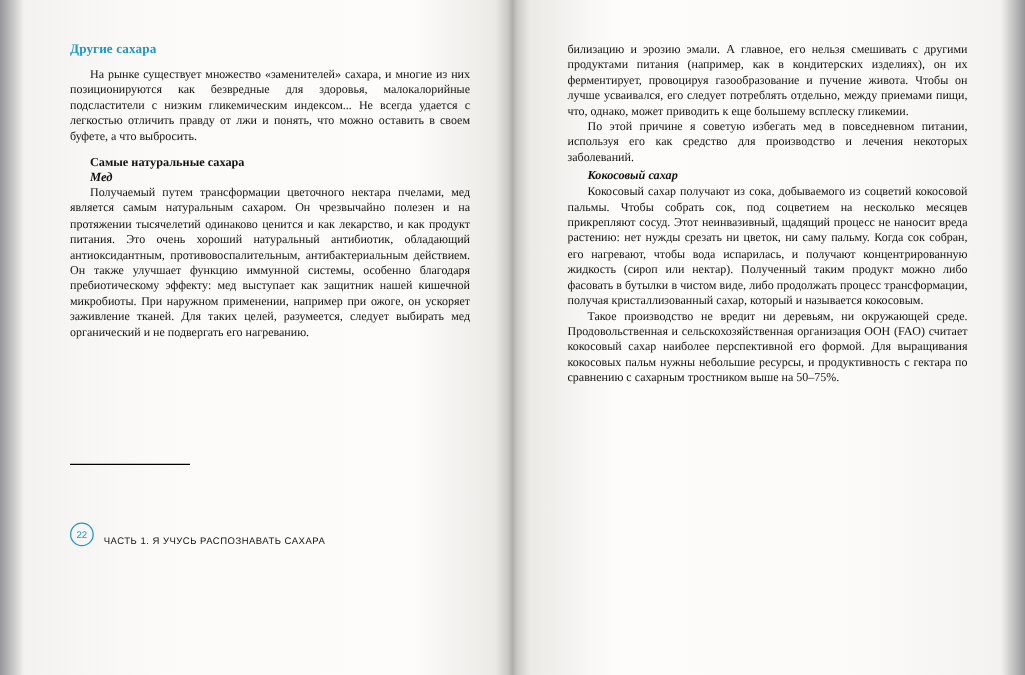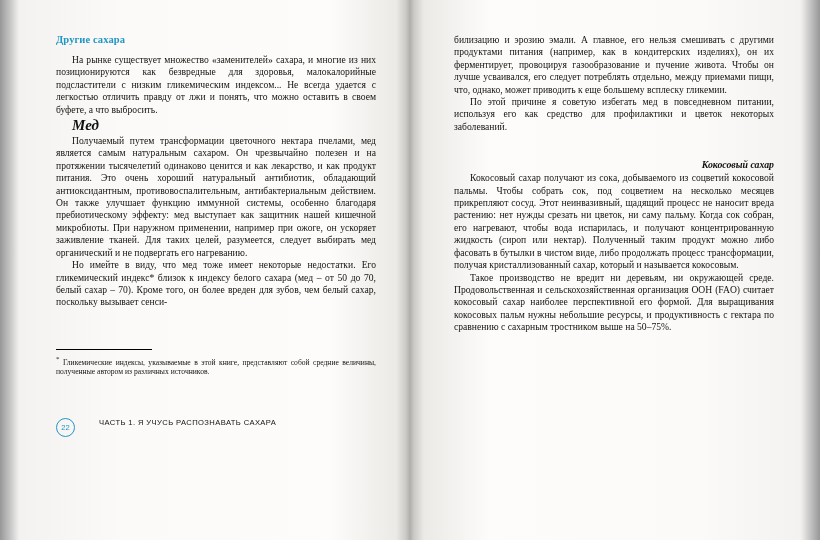--- a/index.html
+++ b/index.html
@@ -63,35 +63,34 @@
   }
   p.no-indent { text-index: 0; text-indent: 0; }
   .sub-head {
     font-size: 9.8px;
     font-weight: bold;
     margin: 9px 0 1px 0;
     text-indent: 16px;
     color: #111;
   }
   .sub-head-italic {
-    font-size: 15px;
+    font-size: 10px;
     font-style: italic;
     font-weight: bold;
     margin: 1px 0 1px 0;
     text-indent: 16px;
     color: #111;
   }
   .sub-head-italic2 {
     font-size: 9.8px;
     font-style: italic;
     font-weight: bold;
-    margin: 26px 0 2px 0;
+    margin: 2px 0 2px 0;
     text-indent: 16px;
     color: #111;
-    text-align: right;
   }
   .footnote-wrap {
     position: absolute;
     left: 0;
     right: 0;
     bottom: 44px;
   }
   .footnote-rule {
     width: 96px;
     height: 1px;
@@ -105,22 +104,22 @@
     text-indent: 0;
     color: #15130f;
   }
   .footnote sup { font-size: 7px; }
   .footer {
     position: absolute;
     left: 56px;
     right: 34px;
     bottom: 14px;
     display: flex;
-    align-items: flex-start;
-    gap: 24px;
+    align-items: flex-end;
+    gap: 8px;
   }
   .footer.right-footer {
     left: 34px;
     right: 56px;
     justify-content: flex-end;
   }
   .folio {
     width: 17px;
     height: 17px;
     border: 1px solid #2196c4;
@@ -161,39 +160,38 @@
 </style>
 </head>
 <body>
 
 <div class="spread">
 
   <div class="page left">
     <div class="col">
       <h2 class="section-title">Другие сахара</h2>
       <p>На рынке существует множество «заменителей» сахара, и многие из них позиционируются как безвредные для здоровья, малокалорийные подсластители с низким гликемическим индексом... Не всегда удается с легкостью отличить правду от лжи и понять, что можно оставить в своем буфете, а что выбросить.</p>
+      <div class="sub-head">Самые натуральные сахара</div>
       <div class="sub-head-italic">Мед</div>
       <p>Получаемый путем трансформации цветочного нектара пчелами, мед является самым натуральным сахаром. Он чрезвычайно полезен и на протяжении тысячелетий одинаково ценится и как лекарство, и как продукт питания. Это очень хороший натуральный антибиотик, обладающий антиоксидантным, противовоспалительным, антибактериальным действием. Он также улучшает функцию иммунной системы, особенно благодаря пребиотическому эффекту: мед выступает как защитник нашей кишечной микробиоты. При наружном применении, например при ожоге, он ускоряет заживление тканей. Для таких целей, разумеется, следует выбирать мед органический и не подвергать его нагреванию.</p>
-      <p>Но имейте в виду, что мед тоже имеет некоторые недостатки. Его гликемический индекс* близок к индексу белого сахара (мед – от 50 до 70, белый сахар – 70). Кроме того, он более вреден для зубов, чем белый сахар, поскольку вызывает сенси-</p>
 
       <div class="footnote-wrap">
         <div class="footnote-rule"></div>
-        <p class="footnote"><sup>*</sup> <span>Гликемические индексы, указываемые в этой книге, представляют собой средние величины, полученные автором из различных источников.</span></p>
       </div>
     </div>
     <div class="footer">
       <div class="folio">22</div>
       <div class="running-head">Часть 1. Я учусь распознавать сахара</div>
     </div>
   </div>
 
   <div class="page right">
     <div class="col">
       <p class="no-indent">билизацию и эрозию эмали. А главное, его нельзя смешивать с другими продуктами питания (например, как в кондитерских изделиях), он их ферментирует, провоцируя газообразование и пучение живота. Чтобы он лучше усваивался, его следует потреблять отдельно, между приемами пищи, что, однако, может приводить к еще большему всплеску гликемии.</p>
-      <p>По этой причине я советую избегать мед в повседневном питании, используя его как средство для профилактики и цветок некоторых заболеваний.</p>
+      <p>По этой причине я советую избегать мед в повседневном питании, используя его как средство для производство и лечения некоторых заболеваний.</p>
       <div class="sub-head-italic2">Кокосовый сахар</div>
       <p>Кокосовый сахар получают из сока, добываемого из соцветий кокосовой пальмы. Чтобы собрать сок, под соцветием на несколько месяцев прикрепляют сосуд. Этот неинвазивный, щадящий процесс не наносит вреда растению: нет нужды срезать ни цветок, ни саму пальму. Когда сок собран, его нагревают, чтобы вода испарилась, и получают концентрированную жидкость (сироп или нектар). Полученный таким продукт можно либо фасовать в бутылки в чистом виде, либо продолжать процесс трансформации, получая кристаллизованный сахар, который и называется кокосовым.</p>
       <p>Такое производство не вредит ни деревьям, ни окружающей среде. Продовольственная и сельскохозяйственная организация ООН (FAO) считает кокосовый сахар наиболее перспективной его формой. Для выращивания кокосовых пальм нужны небольшие ресурсы, и продуктивность с гектара по сравнению с сахарным тростником выше на 50–75%.</p>
     </div>
   </div>
 
   <div class="gutter-shadow"></div>
   <div class="edge-left"></div>
   <div class="edge-right"></div>
 </div>

